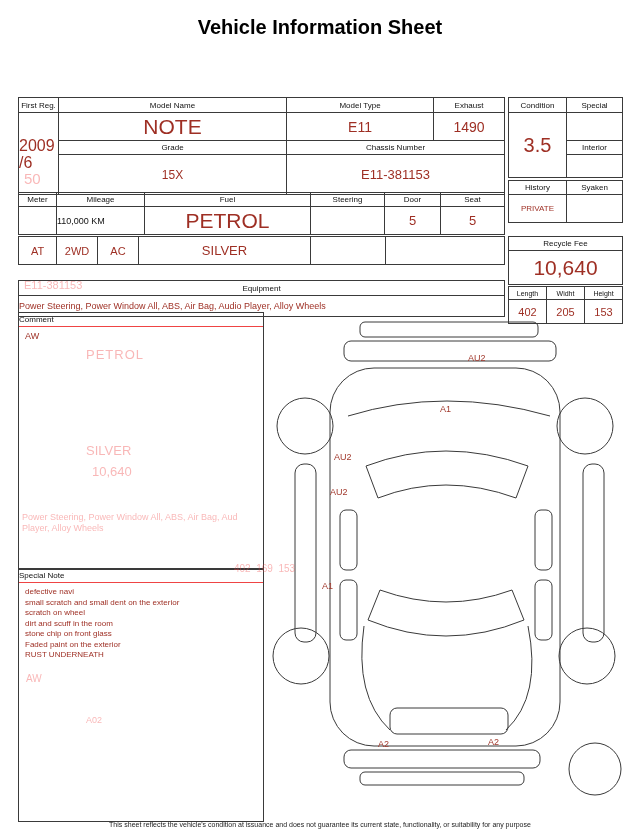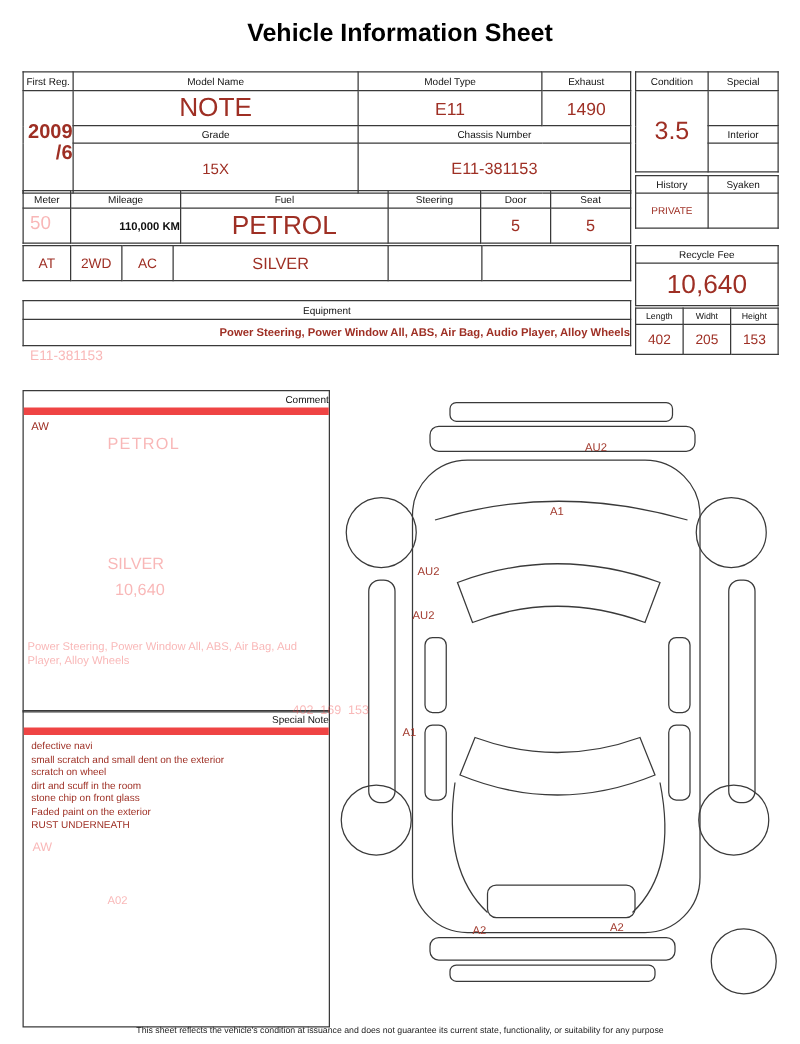--- a/index.html
+++ b/index.html
@@ -1,35 +1,35 @@
 <!DOCTYPE html>
 <html><head>
 <meta charset="utf-8">
 <style>
   html,body{margin:0;padding:0;background:#fff;}
   .sheet{position:relative;width:640px;height:835px;background:#ffffff;font-family:"Liberation Sans",sans-serif;overflow:hidden;}
   .abs{position:absolute;}
   .title{left:0;top:16px;width:640px;text-align:center;font-size:20px;font-weight:bold;color:#000;}
-  table.st{border-collapse:collapse;table-layout:fixed;}
+  table.st{border-collapse:collapse;table-layout:fixed;margin-top:40px;}
   table.st td{border:1px solid #3a3a3a;padding:0;overflow:hidden;vertical-align:middle;}
   .hdr{font-size:8px;color:#111;text-align:center;}
   .val{color:#9e2f24;text-align:center;}
   .v20{font-size:20px;}
   .v16{font-size:16px;line-height:17px;}
   .v15{font-size:21px;}
   .v14{font-size:14px;}
   .v13{font-size:13px;}
   .v12{font-size:12px;}
   .v11{font-size:11px;}
   .v9{font-size:9px;}
   .v8{font-size:8px;text-align:center;}
   .black{color:#111;}
-  .leftpad{text-align:right;padding-left:4px;font-weight:bold;}
+  .leftpad{text-align:left;padding-left:4px;}
   .box{border:1px solid #3a3a3a;background:transparent;}
-  .boxhdr{border-bottom:6px solid #ef4444;text-align:right;font-size:8px;color:#111;line-height:13px;height:13px;}
+  .boxhdr{border-bottom:1px solid #ef4444;text-align:left;font-size:8px;color:#111;line-height:13px;height:13px;}
   .boxbody{padding:4px 6px;color:#9e2f24;}
   .notes{font-size:8px;line-height:10.5px;}
   .ghost{position:absolute;color:#ef4444;opacity:.38;white-space:pre;}
   .footer{left:0;top:821px;width:640px;text-align:center;font-size:7px;color:#222;}
   svg text{font-family:"Liberation Sans",sans-serif;}
 </style>
 </head>
 <body>
 
 <div class="sheet">

